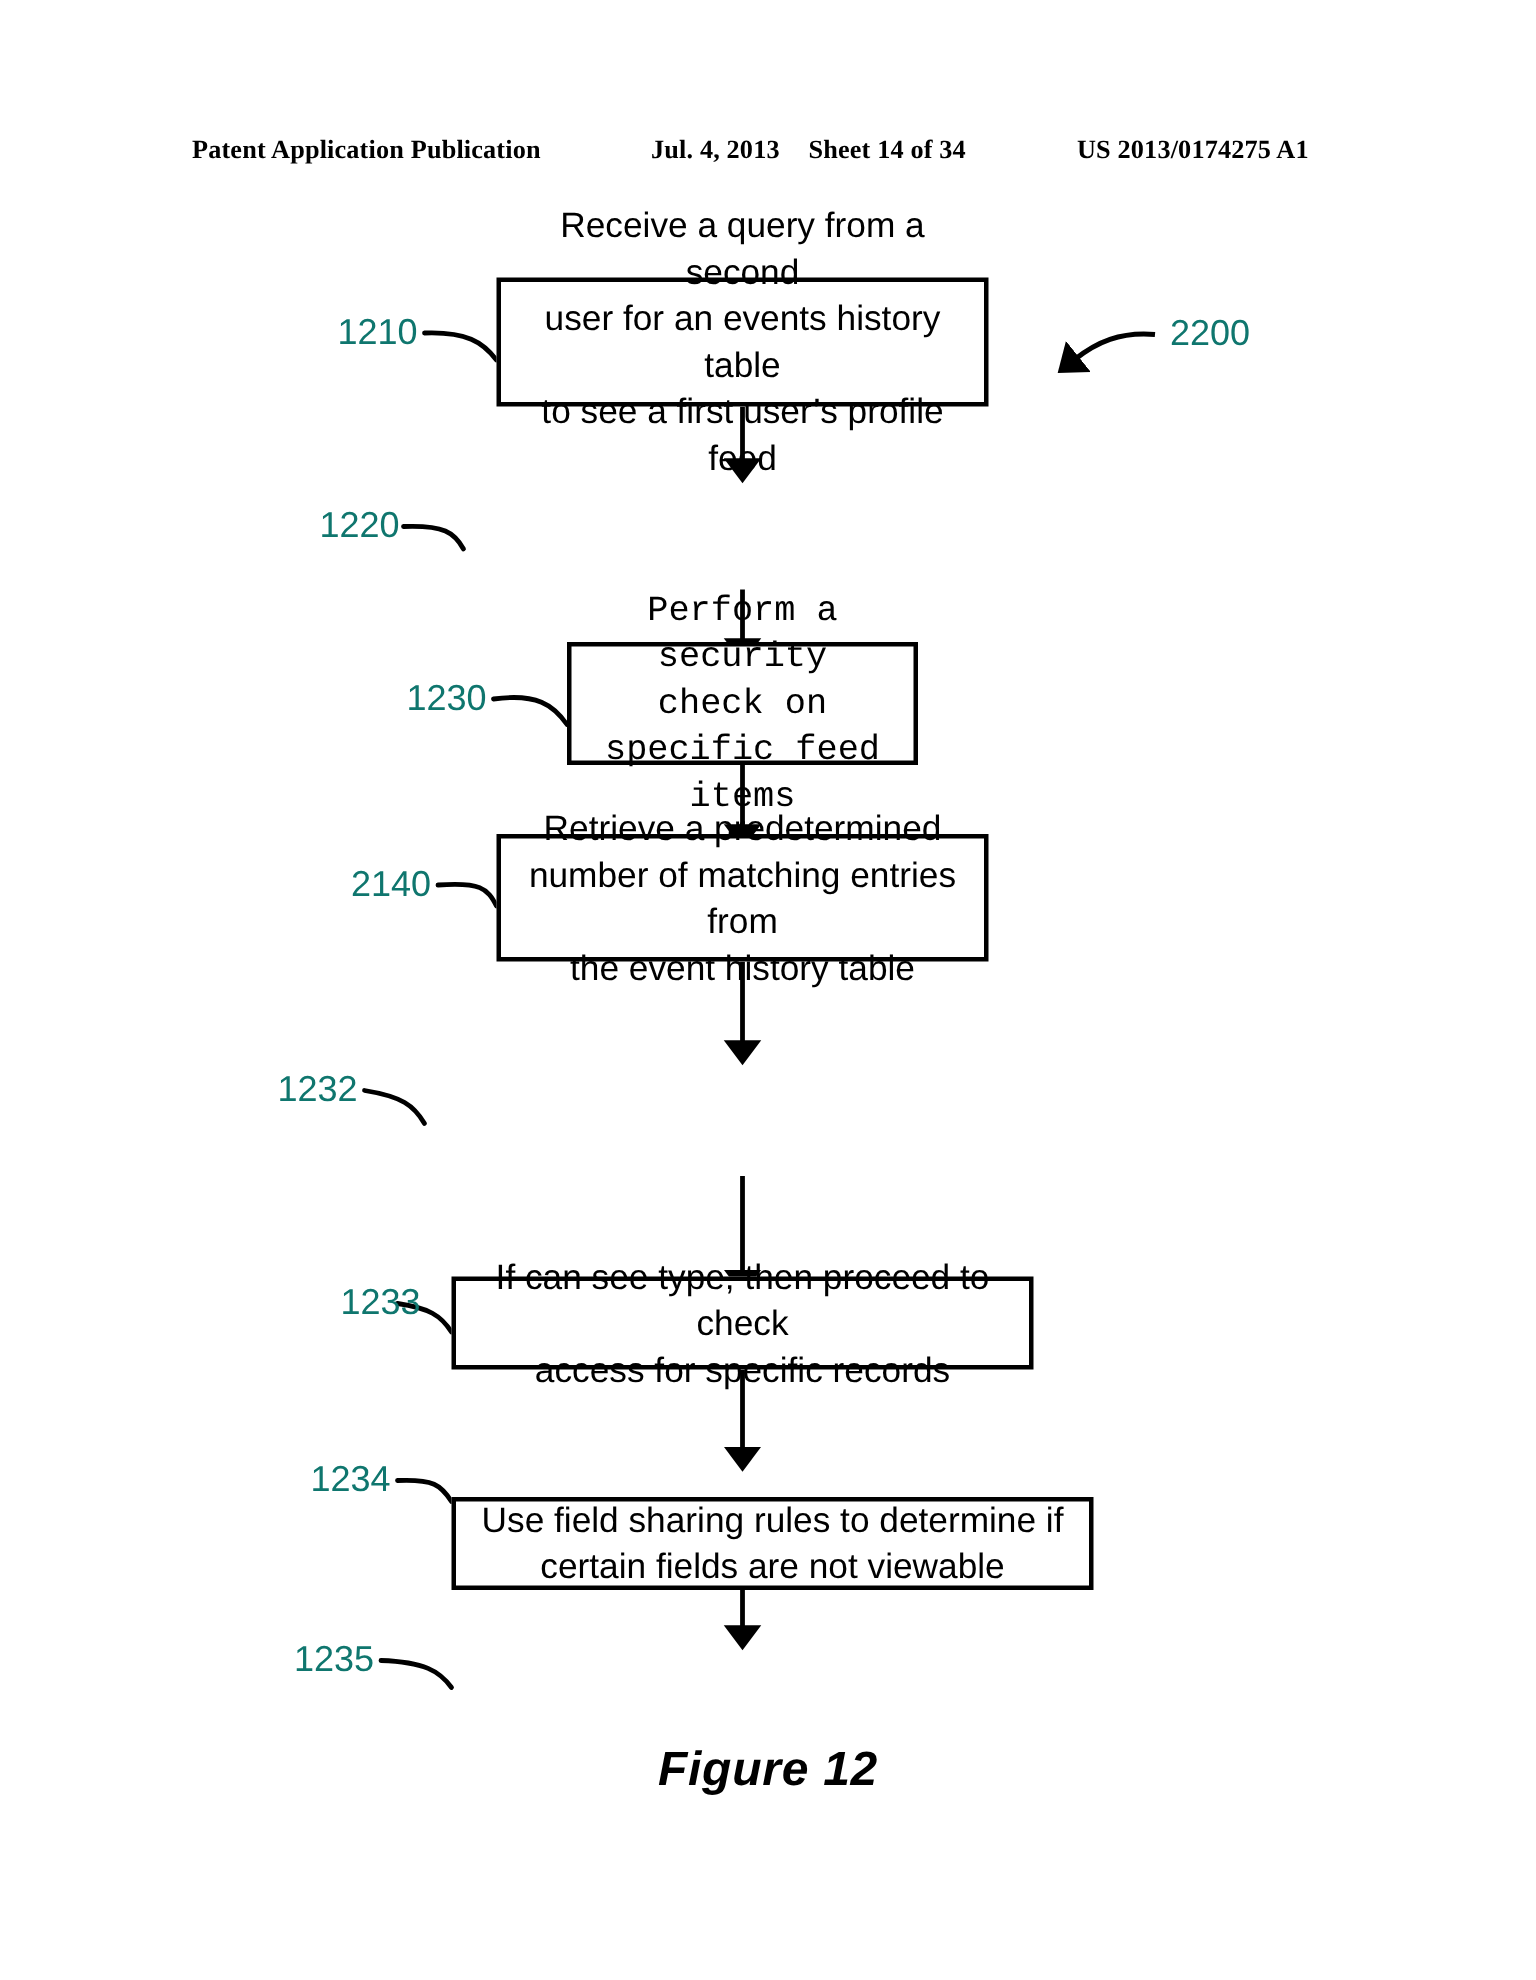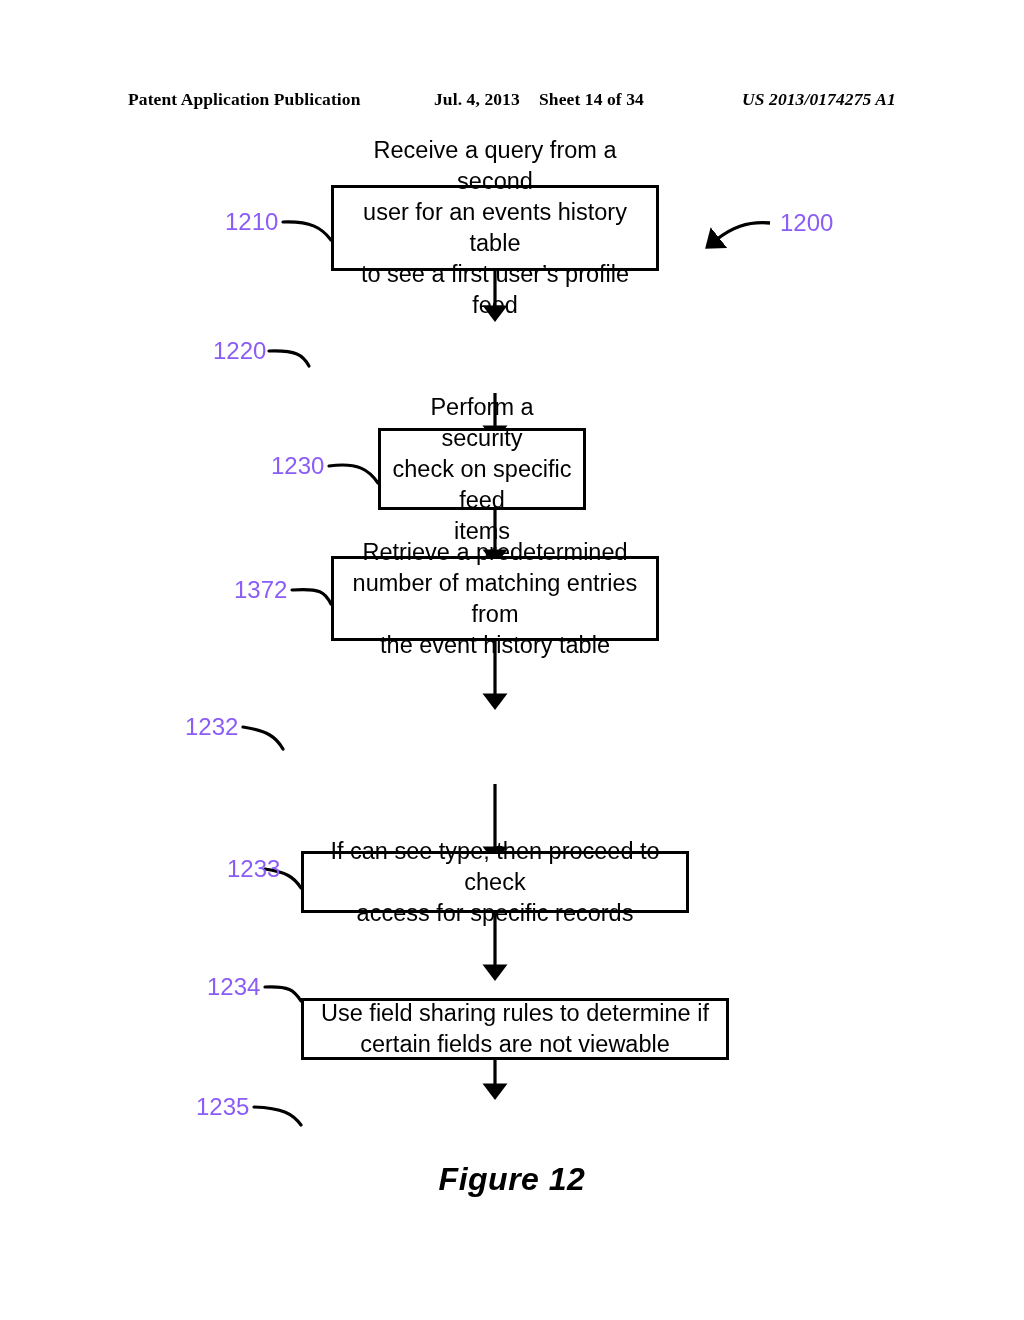--- a/index.html
+++ b/index.html
@@ -30,21 +30,21 @@
     white-space: nowrap;
   }
   #page-header .hdr-seg {
     position: absolute;
     top: 0;
     line-height: 26px;
   }
   .hdr-pub   { left: 128px; }
   .hdr-date  { left: 434px; }
   .hdr-sheet { left: 539px; }
-  .hdr-pat   { left: 742px; font-style: italic; }
+  .hdr-pat   { left: 718px; }
 
   
   #flow {
     position: absolute;
     left: 0;
     top: 0;
     width: 1024px;
     height: 1320px;
   }
 
@@ -69,21 +69,21 @@
     width: 100%;
     white-space: pre-line;
   }
 
   
   .ref {
     position: absolute;
     font-family: "Liberation Sans", sans-serif;
     font-size: 24px;
     line-height: 28px;
-    color: #8b5cf6;
+    color: #0f766e;
     white-space: nowrap;
   }
 
   
   #wires {
     position: absolute;
     left: 0;
     top: 0;
     width: 1024px;
     height: 1320px;
@@ -144,36 +144,36 @@
       <path d="M265,987 C289,986 294,990 301,1001"></path>
       <path d="M254,1107 C283,1108 293,1114 301,1125"></path>
     </g>
 
     <path d="M770,223 C747,221 731,228 716,240" stroke="#000000" stroke-width="3.4" fill="none" marker-end="url(#ah)"></path>
   </svg>
 
   <div class="ref" style="left:225px; top:208px;">1210</div>
   <div class="ref" style="left:213px; top:337px;">1220</div>
   <div class="ref" style="left:271px; top:452px;">1230</div>
-  <div class="ref" style="left:234px; top:576px;">1372</div>
+  <div class="ref" style="left:234px; top:576px;">2140</div>
   <div class="ref" style="left:185px; top:713px;">1232</div>
   <div class="ref" style="left:207px; top:855px;margin-left:20px;">1233</div>
   <div class="ref" style="left:207px; top:973px;">1234</div>
   <div class="ref" style="left:196px; top:1093px;">1235</div>
 
-  <div class="ref" style="left:780px; top:209px;">1200</div>
+  <div class="ref" style="left:780px; top:209px;">2200</div>
 
   <div class="node" style="left:331px; top:185px; width:328px; height:86px;">
     <span class="node-text">Receive a query from a second
 user for an events history table
 to see a first user’s profile feed</span>
   </div>
 
 
-  <div class="node" style="left:378px; top:428px; width:208px; height:82px;">
+  <div class="node" style="left:378px; top:428px; width:234px; height:82px;font-family:Liberation Mono, monospace;">
     <span class="node-text">Perform a security
 check on specific feed
 items</span>
   </div>
 
   <div class="node" style="left:331px; top:556px; width:328px; height:85px;">
     <span class="node-text">Retrieve a predetermined
 number of matching entries from
 the event history table</span>
   </div>

